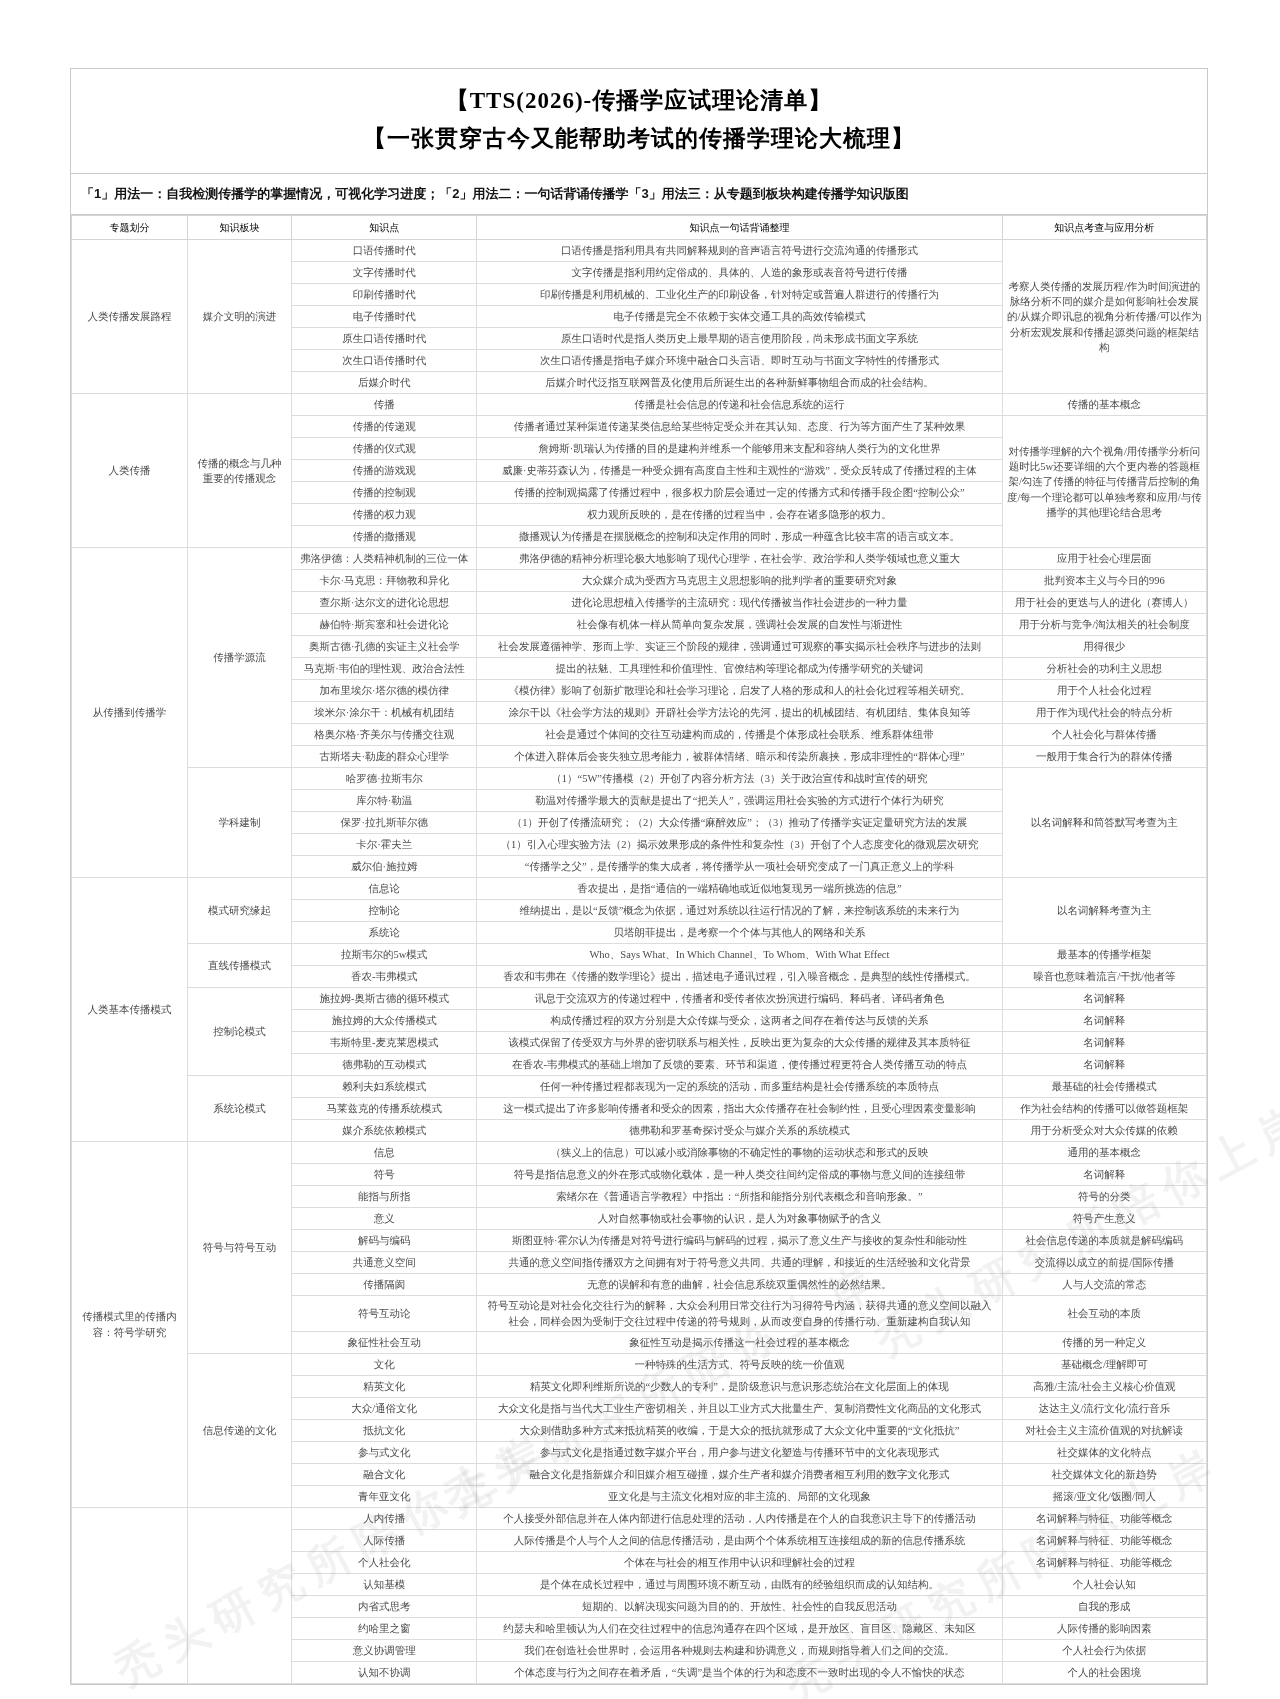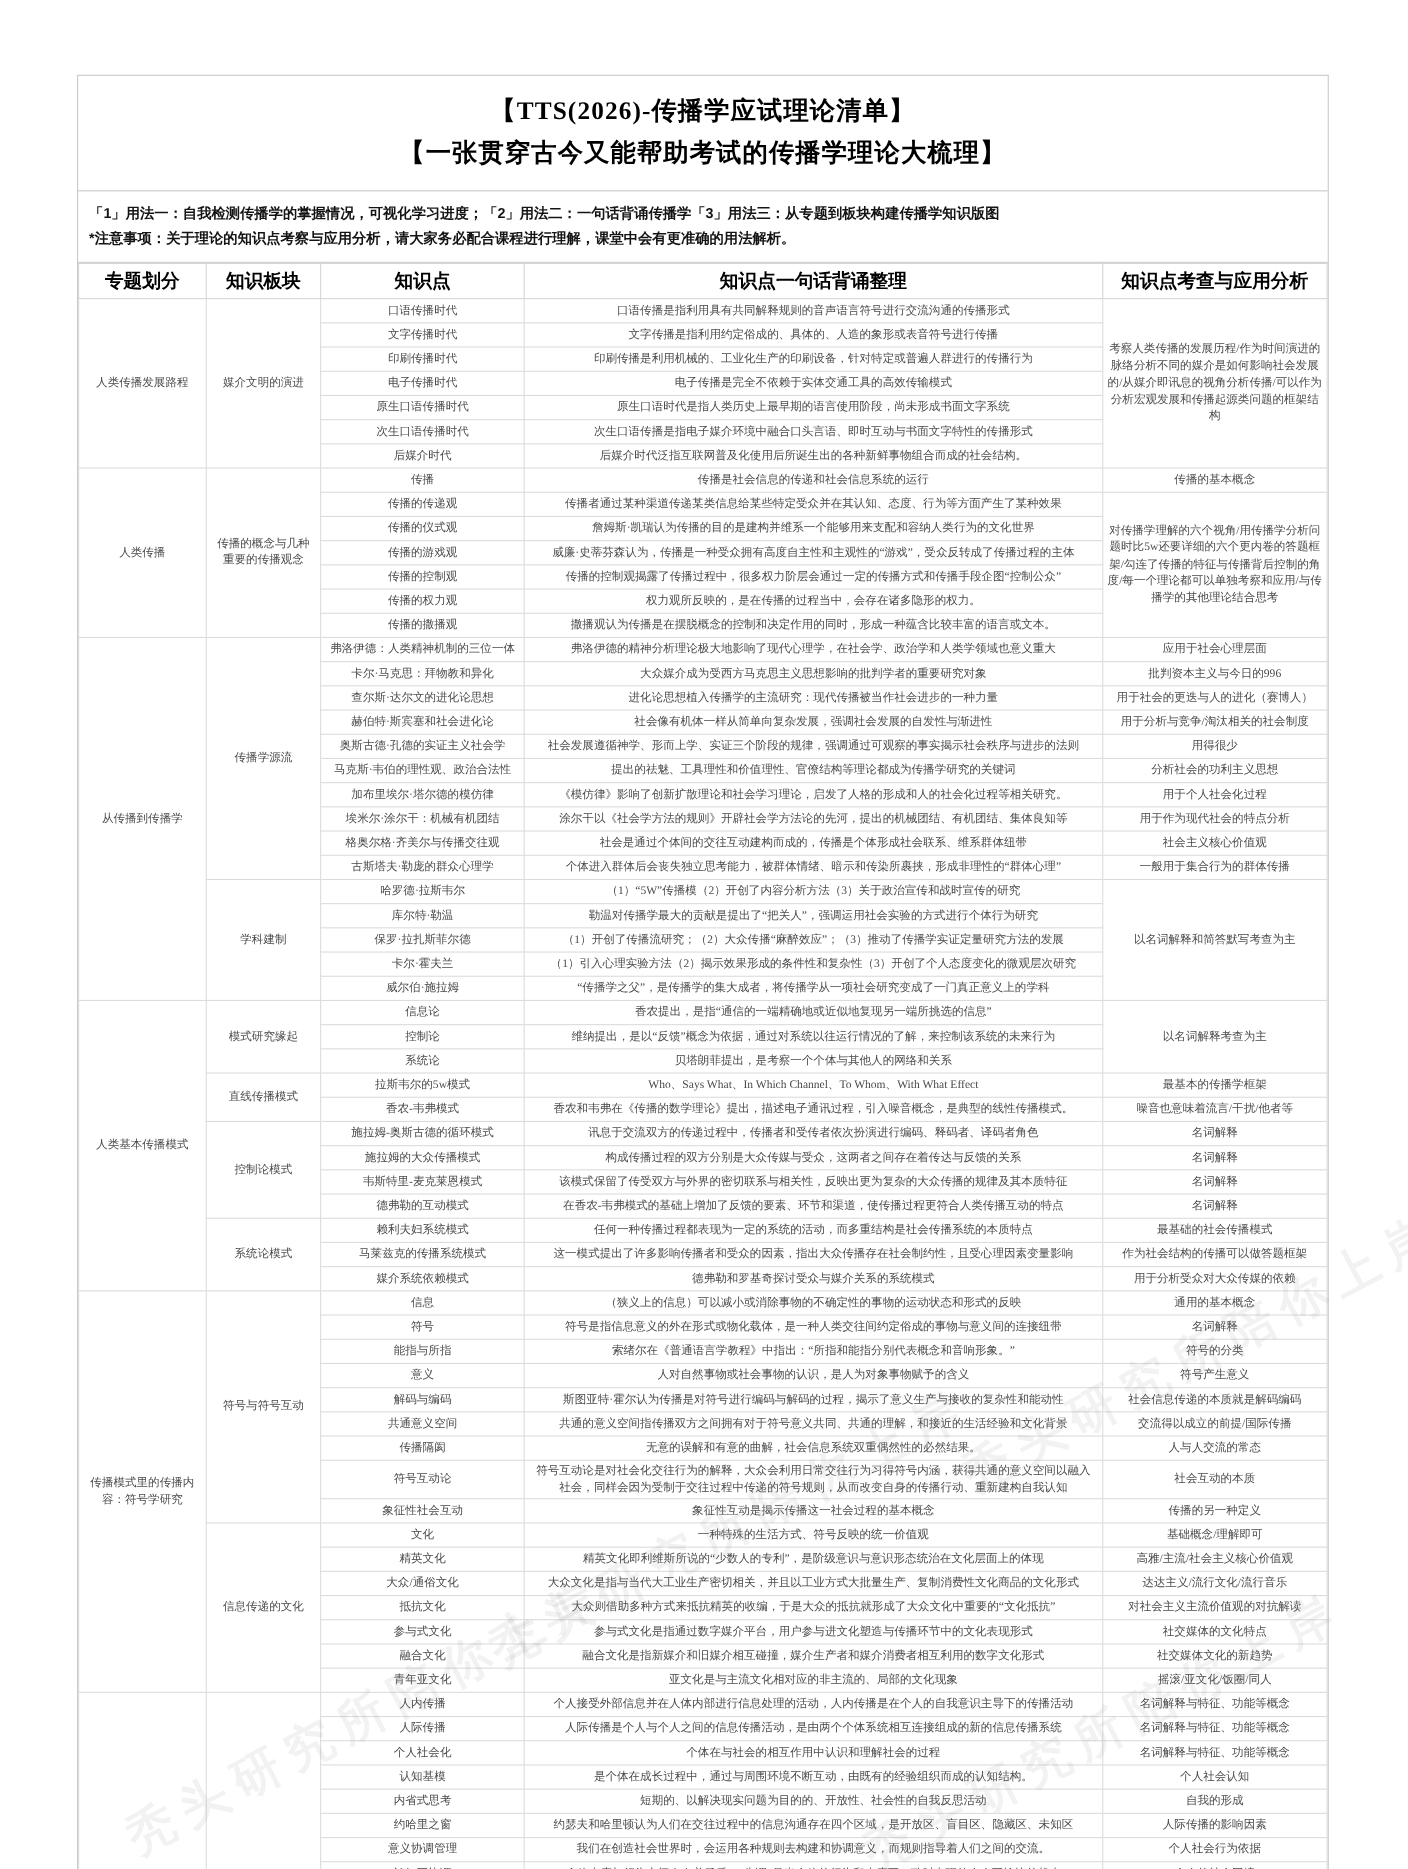--- a/index.html
+++ b/index.html
@@ -19,21 +19,21 @@
     font-size:13px;font-weight:600;color:#141414;line-height:1.8;
   }
   table{width:100%;border-collapse:collapse;table-layout:fixed;}
   col.c-topic{width:10.2%;}
   col.c-module{width:9.2%;}
   col.c-point{width:16.3%;}
   col.c-recite{width:46.3%;}
   col.c-analysis{width:18.0%;}
   th{
     font-family:"Liberation Sans","DejaVu Sans",sans-serif;
-    font-size:17px;font-weight:bold;color:#000;
+    font-size:10px;font-weight:normal;color:#000;
     border:1px solid #d5d5d5;padding:4px 2px;height:15px;background:#fff;
   }
   td{
     font-size:10.5px;color:#4a4a4a;text-align:center;vertical-align:middle;
     border:1px solid #dcdcdc;padding:2px 6px;height:17px;line-height:1.45;
     word-break:break-all;
   }
   td.col-topic,td.col-module{color:#4a4a4a;}
   td.col-analysis{padding:2px 2px;}
   .watermark{
@@ -46,21 +46,20 @@
 </head>
 <body>
 
 <div class="sheet">
   <div class="title-block">
     <div class="title">【TTS(2026)-传播学应试理论清单】</div>
     <div class="title">【一张贯穿古今又能帮助考试的传播学理论大梳理】</div>
   </div>
   <div class="usage-block">
     <div>「1」用法一：自我检测传播学的掌握情况，可视化学习进度；「2」用法二：一句话背诵传播学「3」用法三：从专题到板块构建传播学知识版图</div>
-    <div>*注意事项：关于理论的知识点考察与应用分析，请大家务必配合课程进行理解，课堂中会有更准确的用法解析。</div>
   </div>
   <table>
     <colgroup>
       <col class="c-topic">
         <col class="c-module">
         <col class="c-point">
         <col class="c-recite">
         <col class="c-analysis">
     </colgroup>
     <thead>
@@ -174,21 +173,21 @@
           <td class="col-analysis">用于个人社会化过程</td>
         </tr>
         <tr>
           <td class="col-point">埃米尔·涂尔干：机械有机团结</td>
           <td class="col-recite">涂尔干以《社会学方法的规则》开辟社会学方法论的先河，提出的机械团结、有机团结、集体良知等</td>
           <td class="col-analysis">用于作为现代社会的特点分析</td>
         </tr>
         <tr>
           <td class="col-point">格奥尔格·齐美尔与传播交往观</td>
           <td class="col-recite">社会是通过个体间的交往互动建构而成的，传播是个体形成社会联系、维系群体纽带</td>
-          <td class="col-analysis">社会主义核心价值观</td>
+          <td class="col-analysis">个人社会化与群体传播</td>
         </tr>
         <tr>
           <td class="col-point">古斯塔夫·勒庞的群众心理学</td>
           <td class="col-recite">个体进入群体后会丧失独立思考能力，被群体情绪、暗示和传染所裹挟，形成非理性的“群体心理”</td>
           <td class="col-analysis">一般用于集合行为的群体传播</td>
         </tr>
         <tr>
           <td class="col-module" rowspan="5">学科建制</td>
           <td class="col-point">哈罗德·拉斯韦尔</td>
           <td class="col-recite">（1）“5W”传播模（2）开创了内容分析方法（3）关于政治宣传和战时宣传的研究</td>

